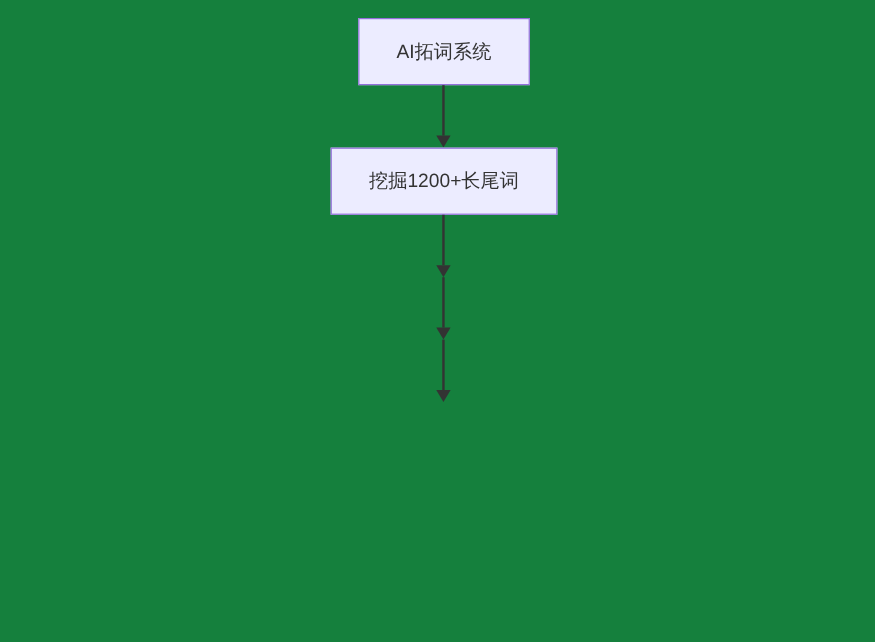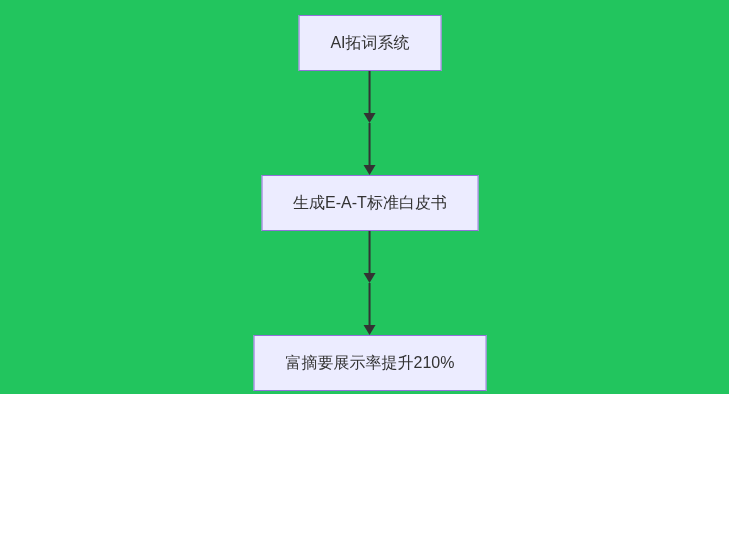--- a/index.html
+++ b/index.html
@@ -5,22 +5,22 @@
   html, body {
     margin: 0;
     padding: 0;
   }
   body {
     font-family: "Liberation Sans", "DejaVu Sans", sans-serif;
   }
   .canvas {
     position: relative;
     width: 729px;
-    height: 394px;
-    background: #22c55e;
+    height: 535px;
+    background: #15803d;
     overflow: hidden;
   }
   .flow-column {
     position: absolute;
     left: 370px;
     top: 15px;
     transform: translateX(-50%);
     display: flex;
     flex-direction: column;
     align-items: center;
@@ -64,35 +64,34 @@
 <div class="canvas">
   <div class="flow-column">
 
     <div class="flow-node">AI拓词系统</div>
 
     <div class="flow-arrow">
       <div class="shaft"></div>
       <div class="head"></div>
     </div>
 
-
-    <div class="flow-arrow">
-      <div class="shaft"></div>
-      <div class="head"></div>
-    </div>
-
-    <div class="flow-node">生成E-A-T标准白皮书</div>
+    <div class="flow-node">挖掘1200+长尾词</div>
 
     <div class="flow-arrow">
       <div class="shaft"></div>
       <div class="head"></div>
     </div>
 
 
     <div class="flow-arrow">
       <div class="shaft"></div>
       <div class="head"></div>
     </div>
 
-    <div class="flow-node">富摘要展示率提升210%</div>
+
+    <div class="flow-arrow">
+      <div class="shaft"></div>
+      <div class="head"></div>
+    </div>
+
 
   </div>
 </div>
 
 </body></html>

